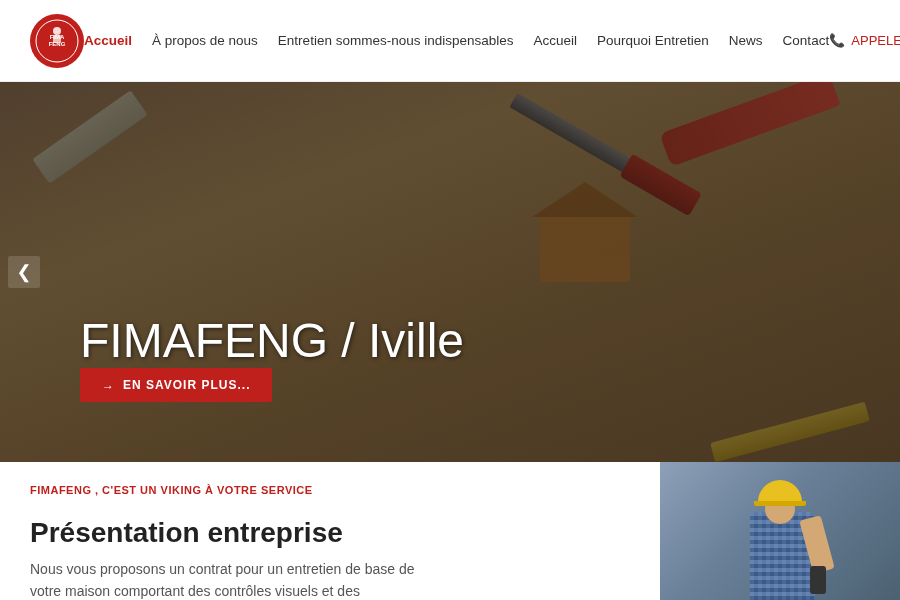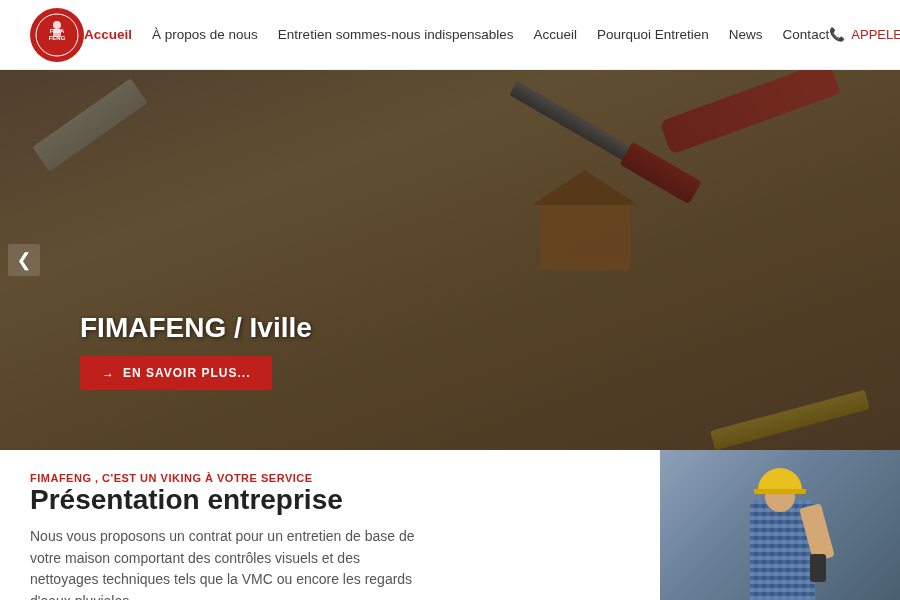--- a/index.html
+++ b/index.html
@@ -6,21 +6,21 @@
     body { font-family: Arial, sans-serif; width: 900px; height: 600px; overflow: hidden; background: #fff; }
 
     
     .header {
       display: flex;
       align-items: center;
       justify-content: space-between;
       padding: 8px 30px;
       background: #fff;
       border-bottom: 1px solid #eee;
-      height: 70px;
+      height: 82px;
     }
     .logo-area {
       display: flex;
       align-items: center;
     }
     .logo-circle {
       width: 54px;
       height: 54px;
       border-radius: 50%;
       background: #c0201c;
@@ -180,25 +180,25 @@
     }
 
     .hero-content {
       position: absolute;
       bottom: 60px;
       left: 80px;
       color: #fff;
       max-width: 480px;
     }
     .hero-title {
-      font-size: 28px;
-      font-weight: 700;
+      font-size: 48px;
+      font-weight: 400;
       color: #fff;
       text-shadow: 1px 1px 4px rgba(0,0,0,0.6);
-      margin-bottom: 12px;
+      margin-bottom: 0;
       line-height: 1.1;
     }
     .hero-subtitle {
       font-size: 13.5px;
       color: rgba(255,255,255,0.9);
       line-height: 1.5;
       margin-bottom: 22px;
       text-shadow: 1px 1px 2px rgba(0,0,0,0.5);
       max-width: 380px;
     }
@@ -228,21 +228,21 @@
     .bottom-left {
       flex: 1;
       padding: 22px 30px 16px 30px;
     }
     .bottom-tag {
       font-size: 11px;
       font-weight: bold;
       color: #c0201c;
       text-transform: uppercase;
       letter-spacing: 0.5px;
-      margin-bottom: 0;
+      margin-bottom: 21px;
     }
     .bottom-title {
       font-size: 28px;
       font-weight: 900;
       color: #222;
       margin-bottom: 10px;
     }
     .bottom-desc {
       font-size: 14px;
       color: #555;

